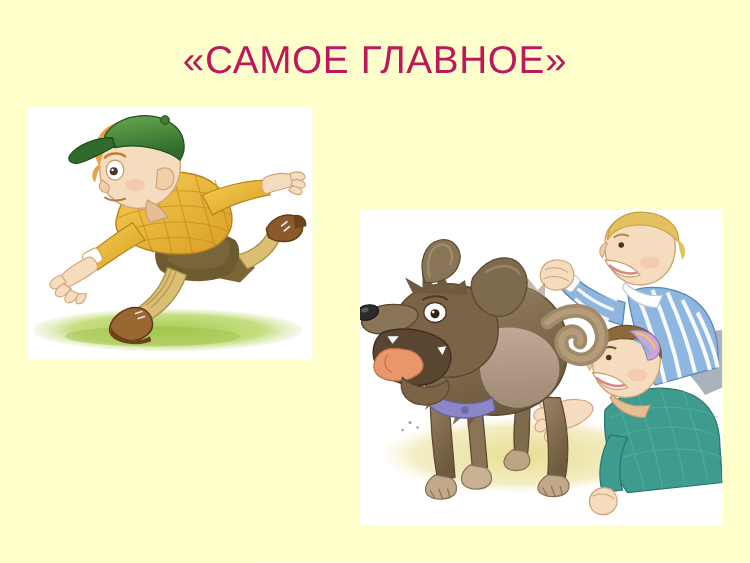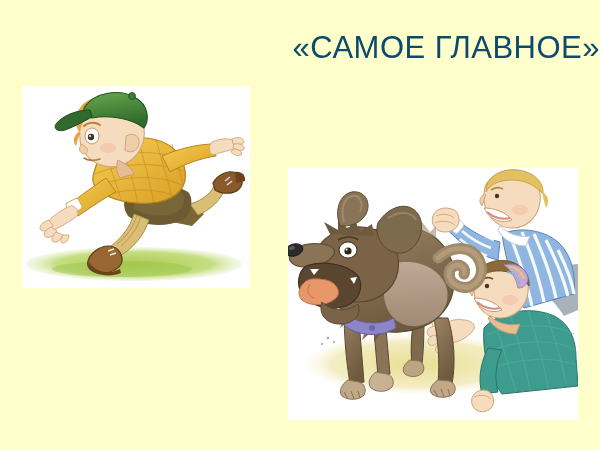--- a/index.html
+++ b/index.html
@@ -57,21 +57,21 @@
     width: 100%;
     height: 100%;
     display: block;
   }
 </style>
 </head>
 <body>
 
 <div id="slide" style="background: rgb(255, 255, 204);">
 
-  <div id="slide-title" style="color: #0c4a6e; text-align: right;">«САМОЕ ГЛАВНОЕ»</div>
+  <div id="slide-title" style="color: #be185d;">«САМОЕ ГЛАВНОЕ»</div>
 
   <div class="picture-frame" id="picture-boy" style="background: rgb(255, 255, 255);">
     <svg class="art" viewBox="0 0 228 202" preserveAspectRatio="none">
       <defs>
         <radialGradient id="grassGrad" cx="50%" cy="50%" r="60%">
           <stop offset="0%" stop-color="#A8CC52"></stop>
           <stop offset="60%" stop-color="#C6DE82"></stop>
           <stop offset="100%" stop-color="#FFFFFF" stop-opacity="0"></stop>
         </radialGradient>
         <linearGradient id="shirtGrad" x1="0" y1="0" x2="1" y2="1">

